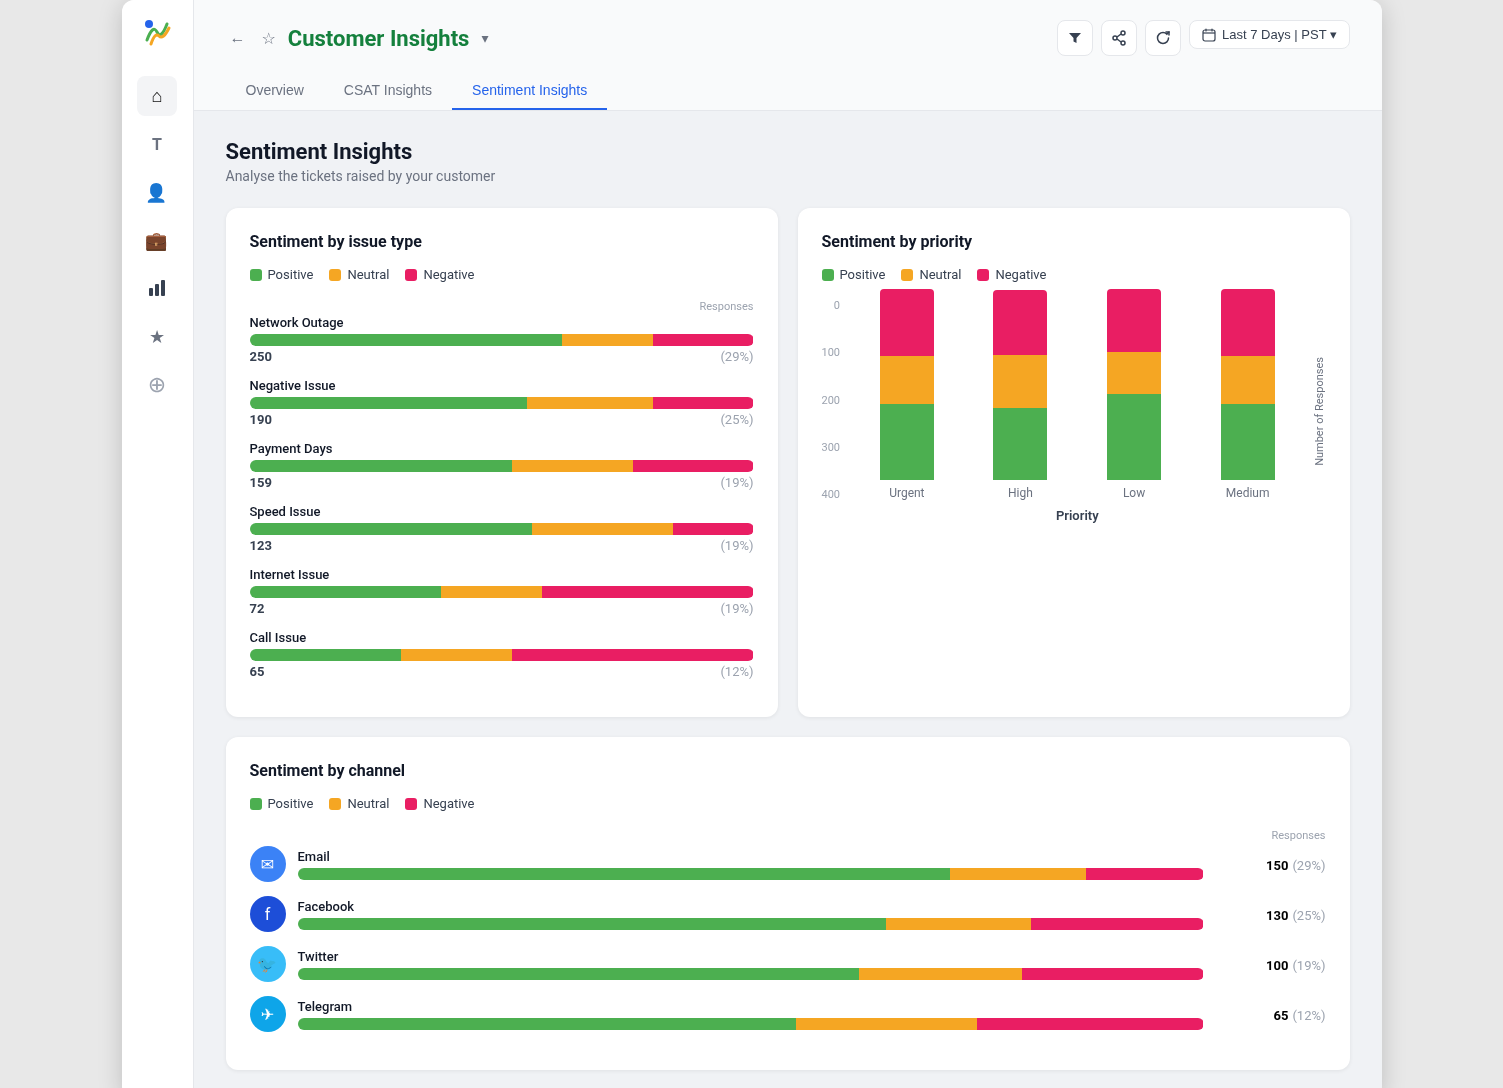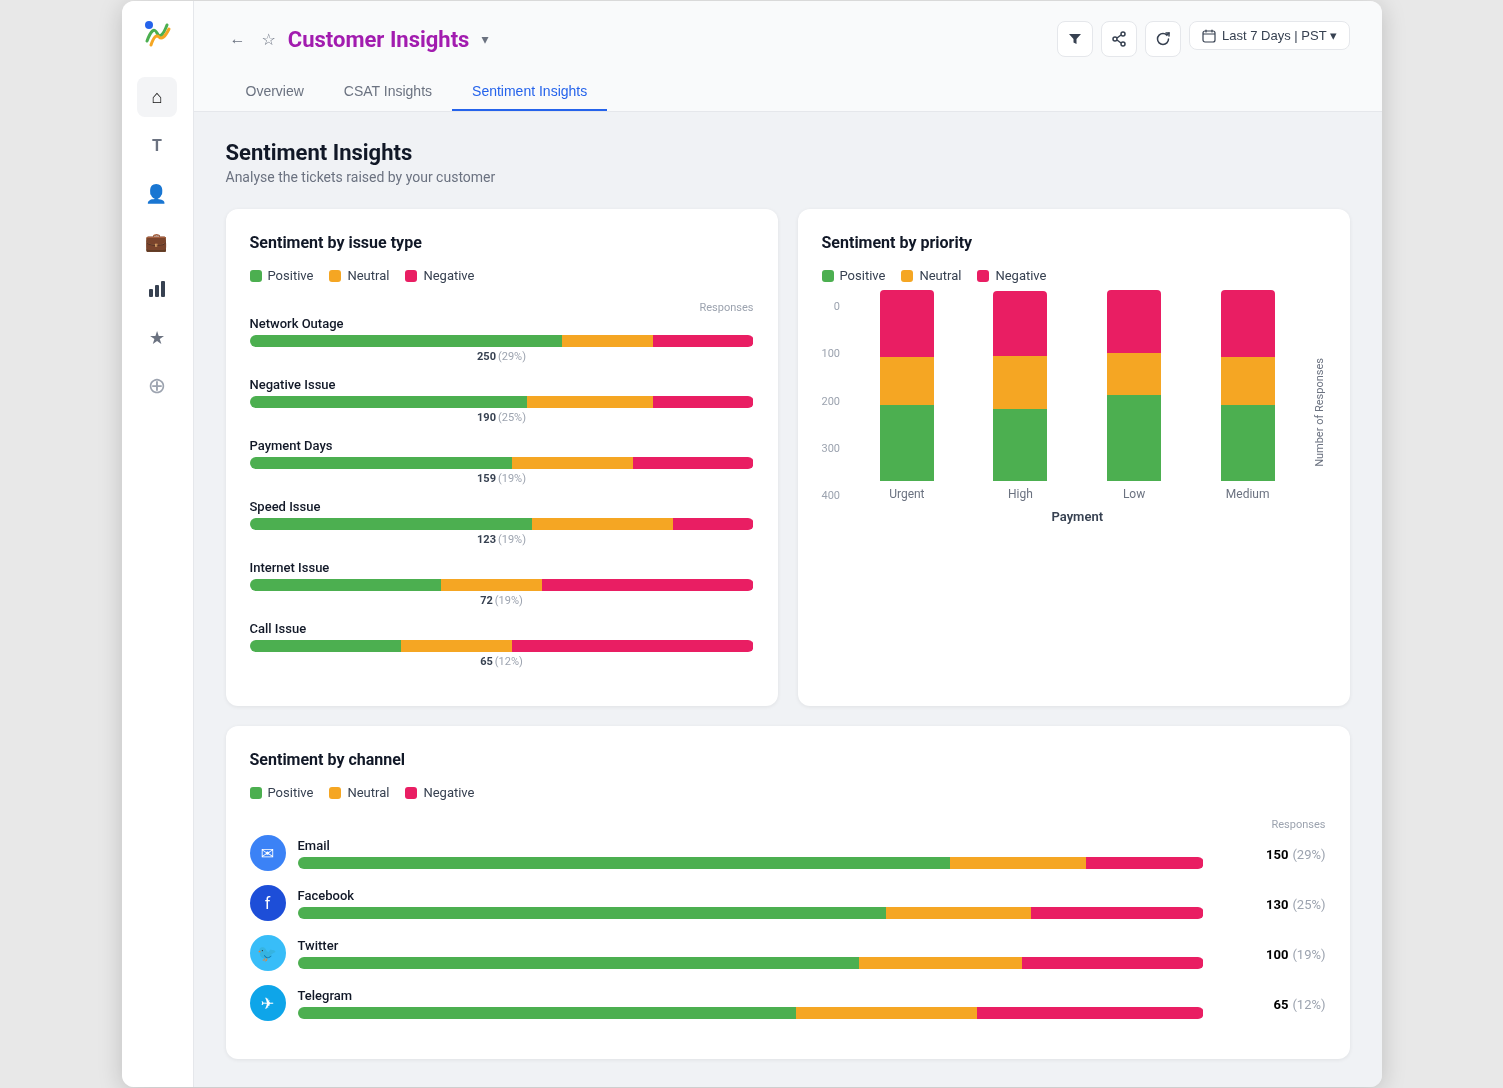--- a/index.html
+++ b/index.html
@@ -75,21 +75,21 @@
       background: none;
       border: none;
       cursor: pointer;
       color: #6b7280;
       font-size: 16px;
       padding: 4px;
     }
     .header-title {
       font-size: 22px;
       font-weight: 700;
-      color: #a21caf;
+      color: #15803d;
     }
     .header-dropdown {
       background: none;
       border: none;
       cursor: pointer;
       color: #6b7280;
       font-size: 14px;
       margin-left: 4px;
     }
     .header-right {
@@ -208,22 +208,22 @@
     .bar-track {
       display: flex;
       height: 12px;
       border-radius: 6px;
       overflow: hidden;
       width: 100%;
     }
     .bar-seg { height: 100%; }
     .bar-meta {
       display: flex;
-      justify-content: center;
-      font-size: 11px;
+      justify-content: space-between;
+      font-size: 13px;
       margin-top: 3px;
       color: #374151;
     }
     .bar-meta .count { font-weight: 700; }
     .bar-meta .pct { color: #9ca3af; margin-left: 2px; }
     .responses-label {
       text-align: right;
       font-size: 11px;
       color: #9ca3af;
       margin-bottom: 2px;
@@ -524,21 +524,21 @@
   </div>
                   <div class="v-bar-group">
     <div style="display:flex;flex-direction:column;width:54px;border-radius:4px 4px 0 0;overflow:hidden;">
       <div style="height:67px;background:#e91e63;"></div>
       <div style="height:48px;background:#f5a623;"></div>
       <div style="height:76px;background:#4caf50;"></div>
     </div>
     <div class="v-bar-xlabel">Medium</div>
   </div>
                 </div>
-              <div class="chart-xlabel-title">Payment</div>
+              <div class="chart-xlabel-title">Priority</div>
             </div>
             <div class="chart-ylabel" style="font-size:11px;color:#6b7280;margin-left:6px;writing-mode:vertical-rl;transform:rotate(180deg);align-self:center;">Number of Responses</div>
           </div>
         </div>
       </div>
 
       <div class="card full-card">
         <div class="card-title">Sentiment by channel</div>
         <div class="legend">
           <div class="legend-item">

